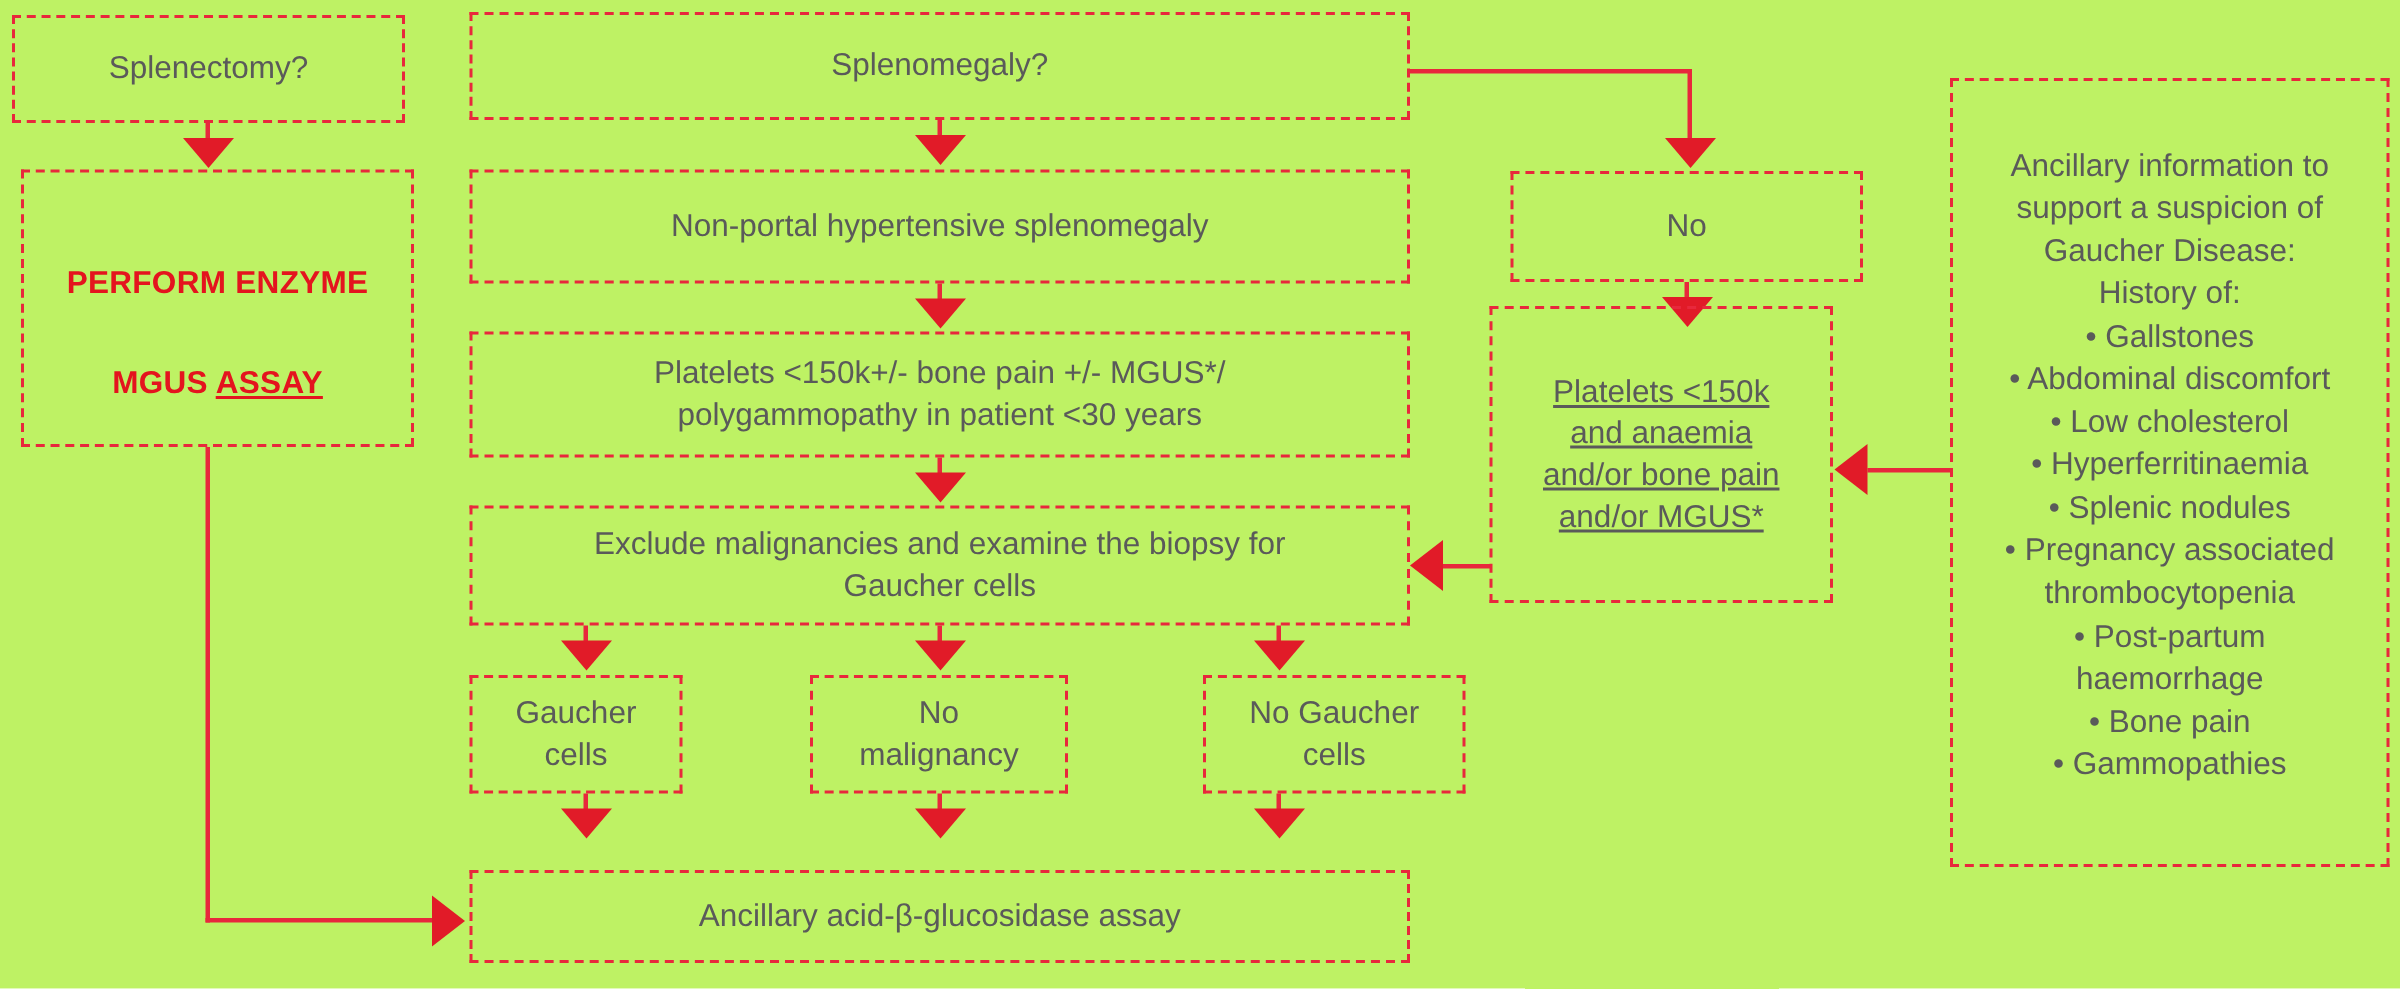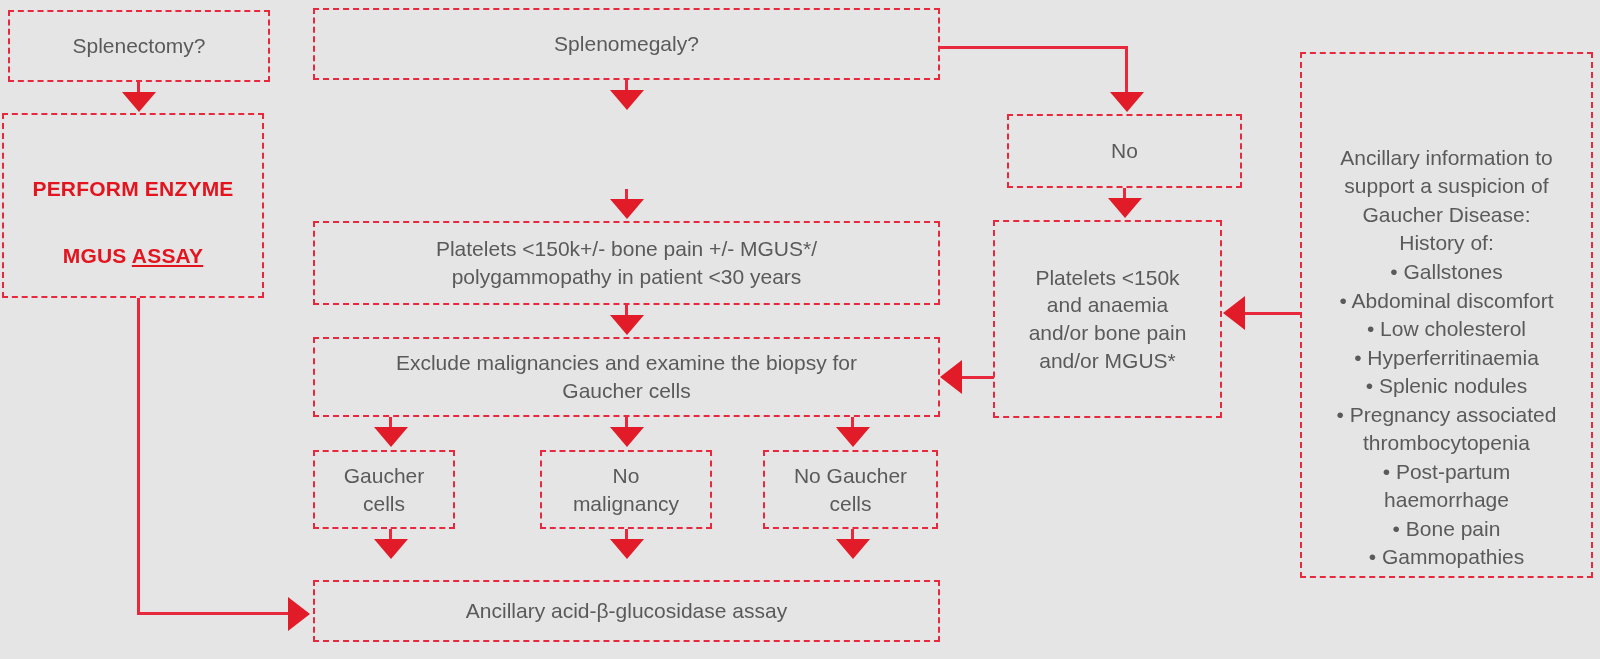--- a/index.html
+++ b/index.html
@@ -7,21 +7,21 @@
     padding: 0;
     background: #ffffff;
   }
   body {
     font-family: "Liberation Sans", sans-serif;
   }
   #canvas {
     position: relative;
     width: 1600px;
     height: 659px;
-    background: #e5e5e5;
+    background: #bef264;
     overflow: hidden;
   }
   .box {
     position: absolute;
     box-sizing: border-box;
     border: 2px dashed #e8283c;
     background: transparent;
     display: flex;
     align-items: center;
     justify-content: center;
@@ -97,38 +97,41 @@
 
 <div id="canvas">
 
   <div class="box" style="left:8px; top:10px; width:262px; height:72px;">
     <span class="txt">Splenectomy?</span>
   </div>
 
   <div class="stem" style="left:137px; top:82px; width:3px; height:14px;"></div>
   <div class="arrow-down" style="left:122px; top:92px;"></div>
 
-  <div class="box emph" style="left:2px; top:113px; width:262px; height:185px;">
+  <div class="box emph" style="left:14px; top:113px; width:262px; height:185px;">
     <span class="txt">
       <span>PERFORM ENZYME</span><br>
       <span>MGUS </span><span class="under">ASSAY</span>
     </span>
   </div>
 
   <div class="vline" style="left:137px; top:298px; height:317px;"></div>
   <div class="hline" style="left:137px; top:612px; width:153px;"></div>
   <div class="arrow-right" style="left:288px; top:597px;"></div>
 
   <div class="box" style="left:313px; top:8px; width:627px; height:72px;">
     <span class="txt">Splenomegaly?</span>
   </div>
 
   <div class="stem" style="left:625px; top:80px; width:3px; height:14px;"></div>
   <div class="arrow-down" style="left:610px; top:90px;"></div>
 
+  <div class="box" style="left:313px; top:113px; width:627px; height:76px;">
+    <span class="txt">Non-portal hypertensive splenomegaly</span>
+  </div>
 
   <div class="stem" style="left:625px; top:189px; width:3px; height:14px;"></div>
   <div class="arrow-down" style="left:610px; top:199px;"></div>
 
   <div class="box" style="left:313px; top:221px; width:627px; height:84px;">
     <span class="txt">Platelets &lt;150k+/- bone pain +/- MGUS*/
 polygammopathy in patient &lt;30 years</span>
   </div>
 
   <div class="stem" style="left:625px; top:305px; width:3px; height:14px;"></div>
@@ -151,21 +154,21 @@
   <div class="box" style="left:313px; top:450px; width:142px; height:79px;">
     <span class="txt">Gaucher
 cells</span>
   </div>
 
   <div class="box" style="left:540px; top:450px; width:172px; height:79px;">
     <span class="txt">No
 malignancy</span>
   </div>
 
-  <div class="box" style="left:763px; top:450px; width:175px; height:79px;">
+  <div class="box" style="left:802px; top:450px; width:175px; height:79px;">
     <span class="txt">No Gaucher
 cells</span>
   </div>
 
   <div class="stem" style="left:389px; top:529px; width:3px; height:14px;"></div>
   <div class="arrow-down" style="left:374px; top:539px;"></div>
 
   <div class="stem" style="left:625px; top:529px; width:3px; height:14px;"></div>
   <div class="arrow-down" style="left:610px; top:539px;"></div>
 
@@ -180,34 +183,34 @@
   <div class="vline" style="left:1125px; top:46px; height:50px;"></div>
   <div class="arrow-down" style="left:1110px; top:92px;"></div>
 
   <div class="box" style="left:1007px; top:114px; width:235px; height:74px;">
     <span class="txt">No</span>
   </div>
 
   <div class="stem" style="left:1123px; top:188px; width:3px; height:14px;"></div>
   <div class="arrow-down" style="left:1108px; top:198px;"></div>
 
-  <div class="box" style="left:993px; top:220px; width:229px; height:198px;">
+  <div class="box" style="left:993px; top:204px; width:229px; height:198px;text-decoration:underline;">
     <span class="txt">Platelets &lt;150k
 and anaemia
 and/or bone pain
 and/or MGUS*</span>
   </div>
 
   <div class="hline" style="left:962px; top:376px; width:32px;"></div>
   <div class="arrow-left" style="left:940px; top:360px;"></div>
 
   <div class="hline" style="left:1245px; top:312px; width:57px;"></div>
   <div class="arrow-left" style="left:1223px; top:296px;"></div>
 
-  <div class="box ancillary" style="left:1300px; top:52px; width:293px; height:526px;align-items:flex-end;">
+  <div class="box ancillary" style="left:1300px; top:52px; width:293px; height:526px;">
     <span class="txt">
       <span>Ancillary information to
 support a suspicion of
 Gaucher Disease:</span>
       <span>History of:</span>
       <span>• Gallstones
 • Abdominal discomfort
 • Low cholesterol
 • Hyperferritinaemia
 • Splenic nodules

